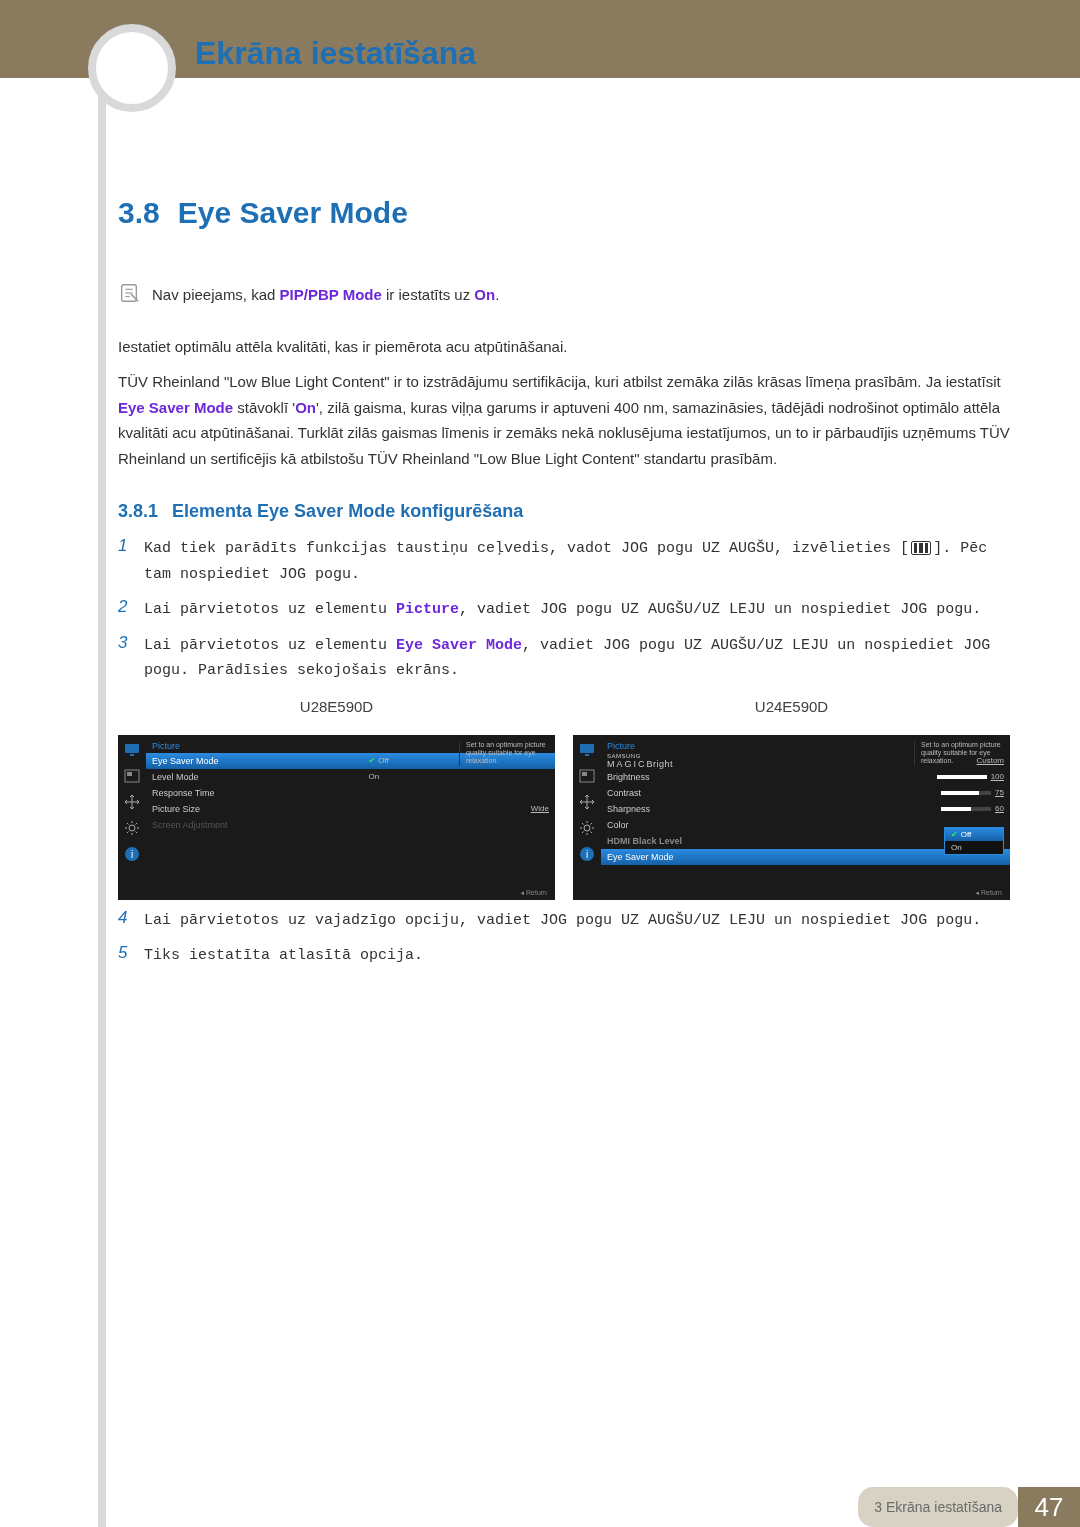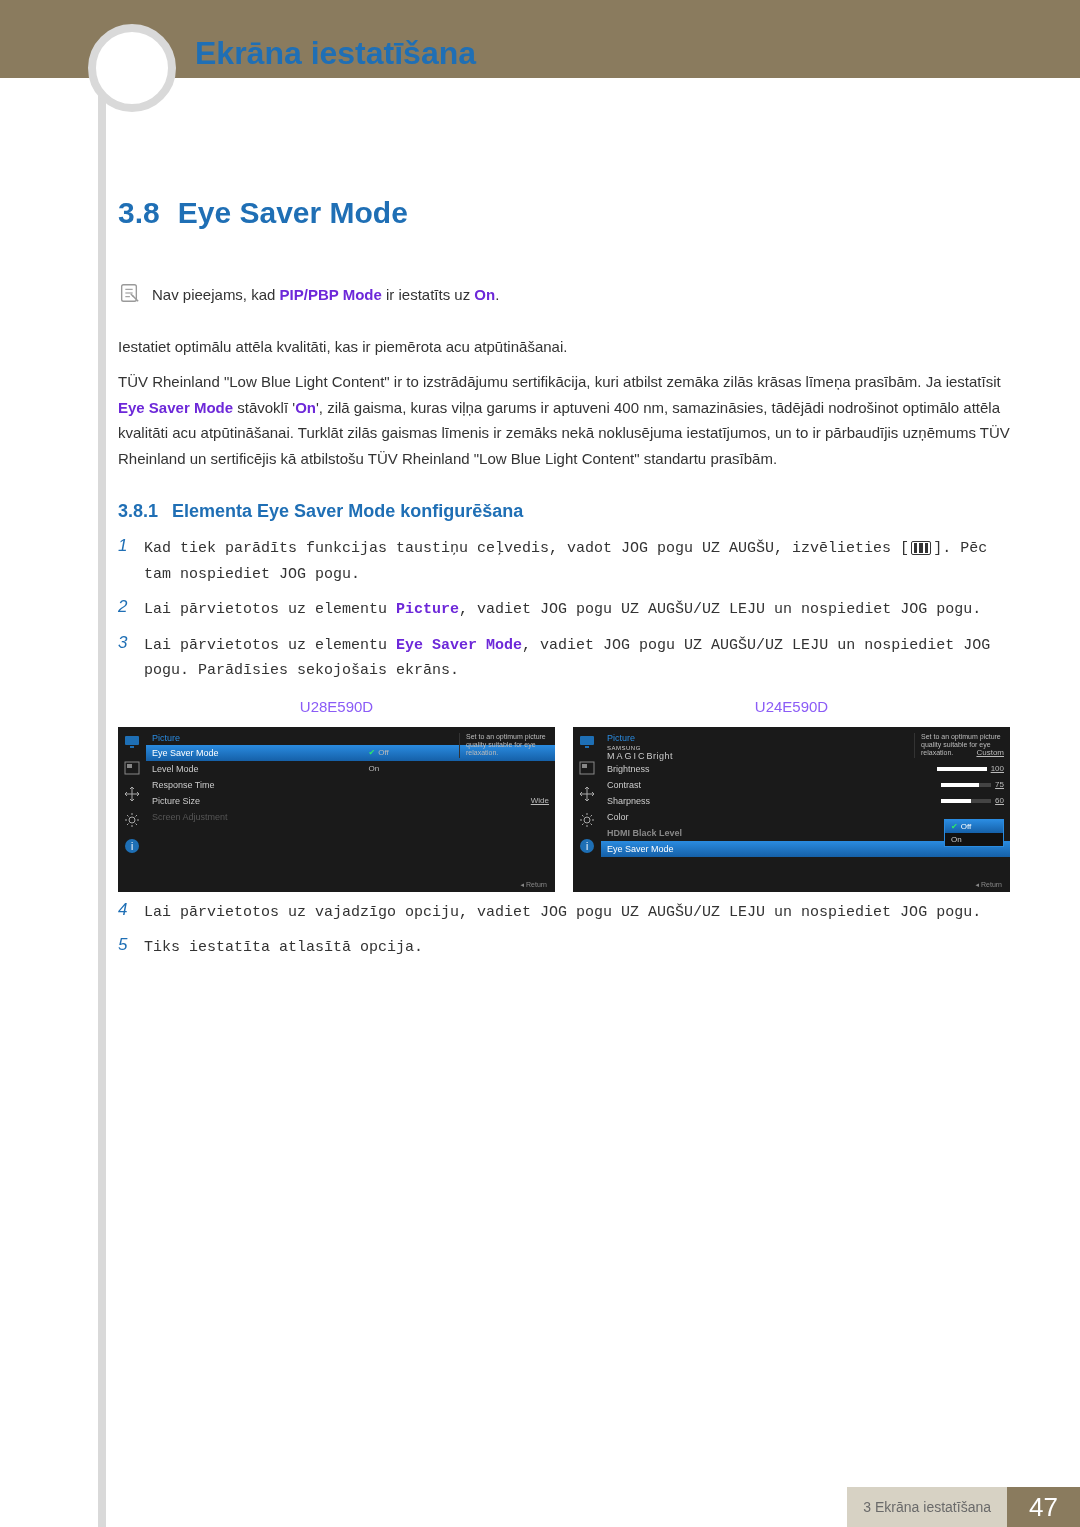--- a/index.html
+++ b/index.html
@@ -78,21 +78,21 @@
     width: 20px; height: 14px;
     padding: 1px 2px;
     gap: 2px;
     margin: 0 2px;
   }
   .menu-icon-inline span {
     flex: 1; background: #333;
   }
   .osd-section { display: flex; gap: 18px; margin: 14px 0 8px 0; }
   .osd-col { flex: 1; }
-  .osd-model { text-align: center; font-size: 15px; color: #8b5cf6; margin-bottom: 12px; }
+  .osd-model { text-align: center; font-size: 15px; color: #404040; margin-bottom: 20px; }
   .osd {
     position: relative;
     background: #1a1a1a;
     height: 165px;
     font-size: 9px;
     color: #ccc;
     display: flex;
   }
   .osd-side {
     width: 28px;
@@ -150,27 +150,27 @@
     position: absolute; bottom: 0; left: 0; right: 0;
     height: 40px;
     display: flex; align-items: stretch;
   }
   .footer-spacer { flex: 1; }
   .footer-label {
     background: #d7d2c4;
     color: #6a6a6a;
     font-size: 14px;
     padding: 0 16px;
-    display: flex; align-items: center;
+    display: flex; align-items: center; border-radius: 15px;
   }
   .footer-pagebox {
     background: #8a7b5e;
     color: #fff;
     font-size: 26px;
-    width: 73px;
+    width: 62px;
     display: flex; align-items: center; justify-content: center;
   }
   .magic { letter-spacing: 0.5px; }
 </style>
 </head>
 <body>
 
 <div class="top-bar">
   <div class="top-orange"></div>
   <div class="top-rest"></div>

